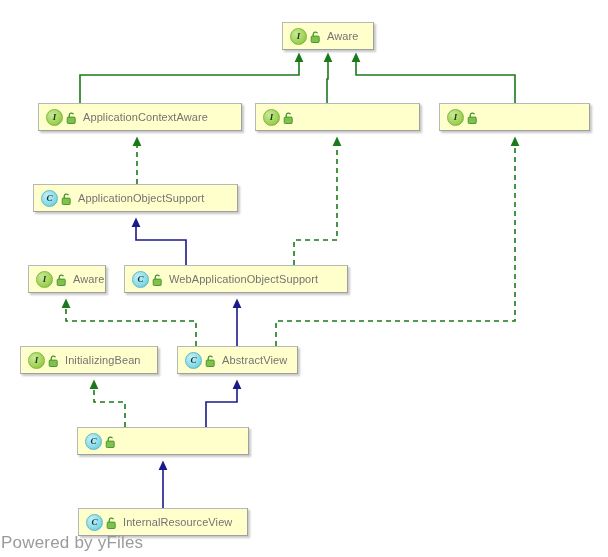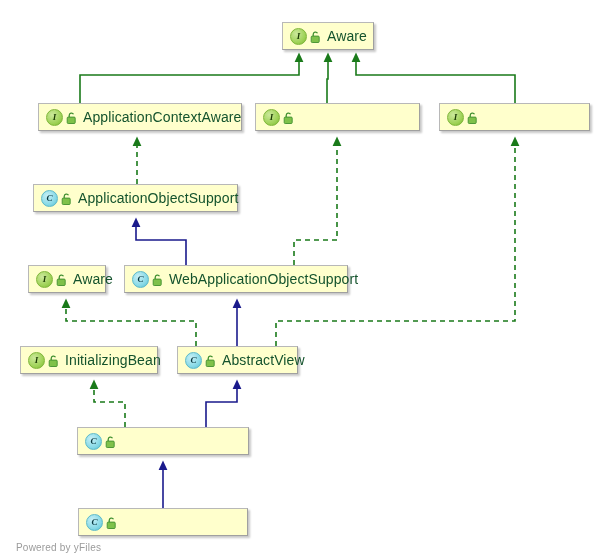--- a/index.html
+++ b/index.html
@@ -25,22 +25,22 @@
     background:#ffffcc;
     border:1px solid #a0a0a0;
     border-top-color:#b8b8b8;
     border-left-color:#b8b8b8;
     box-shadow:2px 2px 2px rgba(0,0,0,0.22);
     padding:0 9px 0 7px;
     height:28px;
     white-space:nowrap;
   }
   .node-label{
-    font-size:14px;
-    color:#14532d;
+    font-size:11px;
+    color:#737373;
     letter-spacing:0.1px;
     line-height:1;
   }
   .type-icon{
     width:15px;height:15px;
     border-radius:50%;
     display:inline-flex;
     align-items:center;
     justify-content:center;
     font-size:9px;
@@ -63,22 +63,22 @@
     border:1px solid #5cb9ca;
   }
   .lock-icon{
     width:11px;height:13px;
     margin-right:6px;
     flex:0 0 auto;
     display:inline-block;
   }
   .watermark{
     position:absolute;
-    left:16px;bottom:4px;
-    font-size:10px;
+    left:1px;bottom:4px;
+    font-size:17px;
     color:#9b9b9b;
     font-family:"Liberation Sans", sans-serif;
     letter-spacing:0.2px;
   }
 </style>
 </head>
 <body>
 
 <div id="diagram">
 
@@ -193,16 +193,17 @@
           <path d="M3.2 5.2 V3.4 a2.3 2.3 0 0 1 4.3 -1.1" fill="none" stroke="#3f8f2f" stroke-width="1.3"></path>
           <rect x="1.2" y="5.1" width="8" height="6.4" rx="1" fill="#7fc14a" stroke="#3f8f2f" stroke-width="0.9"></rect>
         </svg></span>
     </div>
   <div class="node" style="left: 78px; top: 508px; width: 170px;">
       <span class="type-icon cls">C</span>
       <span class="lock-icon"><svg viewBox="0 0 11 13" width="11" height="13" xmlns="http://www.w3.org/2000/svg">
           <path d="M3.2 5.2 V3.4 a2.3 2.3 0 0 1 4.3 -1.1" fill="none" stroke="#3f8f2f" stroke-width="1.3"></path>
           <rect x="1.2" y="5.1" width="8" height="6.4" rx="1" fill="#7fc14a" stroke="#3f8f2f" stroke-width="0.9"></rect>
         </svg></span>
+      <span class="node-label">InternalResourceView</span>
     </div>
 
   <div class="watermark">Powered by yFiles</div>
 </div>
 
 </body></html>

